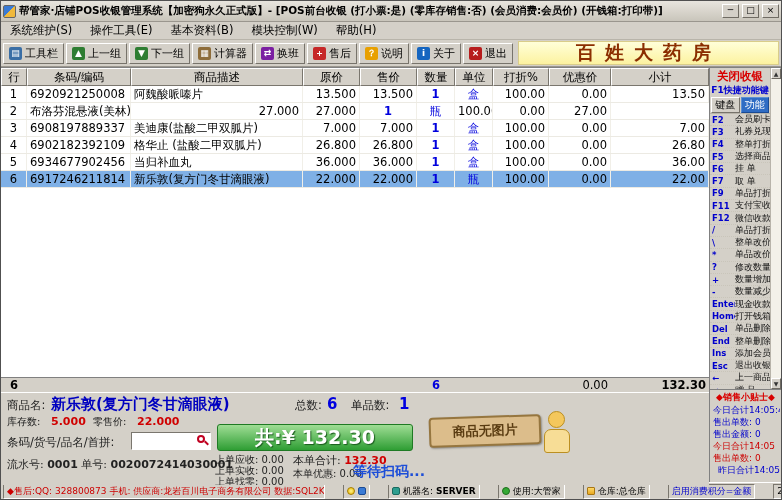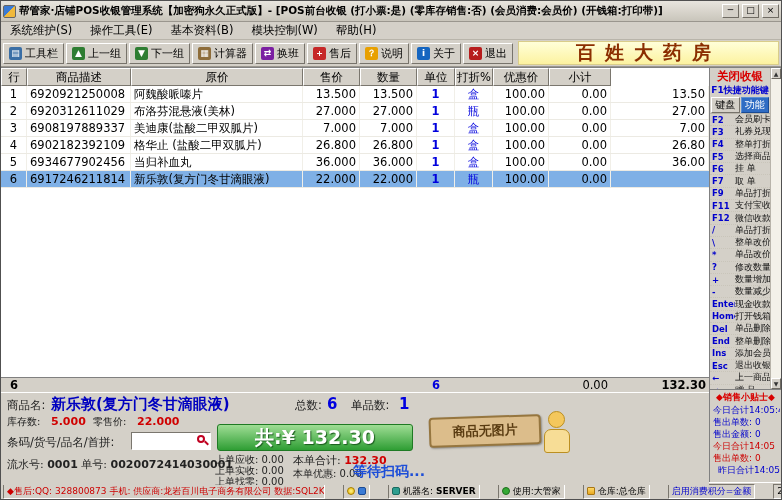--- a/index.html
+++ b/index.html
@@ -155,20 +155,21 @@
     <div class="store-banner">百姓大药房</div>
   </div>
 
   <div class="content">
 
     <div class="left-col">
 
       <div class="table-wrap">
         <div class="grid-head cols">
             <div class="hcell">行</div>
+            <div class="hcell">条码/编码</div>
             <div class="hcell">商品描述</div>
             <div class="hcell">原价</div>
             <div class="hcell">售价</div>
             <div class="hcell">数量</div>
             <div class="hcell">单位</div>
             <div class="hcell">打折%</div>
             <div class="hcell">优惠价</div>
             <div class="hcell">小计</div>
           </div>
         <div class="grid-body">
@@ -179,21 +180,20 @@
               <div class="cell c-num">13.500</div>
               <div class="cell c-num">13.500</div>
               <div class="cell c-qty">1</div>
               <div class="cell c-unit">盒</div>
               <div class="cell c-num">100.00</div>
               <div class="cell c-num">0.00</div>
               <div class="cell c-num">13.50</div>
             </div>
             <div class="trow cols">
               <div class="cell c-center">2</div>
-              <div class="cell">6920312611029</div>
               <div class="cell">布洛芬混悬液(美林)</div>
               <div class="cell c-num">27.000</div>
               <div class="cell c-num">27.000</div>
               <div class="cell c-qty">1</div>
               <div class="cell c-unit">瓶</div>
               <div class="cell c-num">100.00</div>
               <div class="cell c-num">0.00</div>
               <div class="cell c-num">27.00</div>
             </div>
             <div class="trow cols">
@@ -235,20 +235,21 @@
             <div class="trow cols selected">
               <div class="cell c-center">6</div>
               <div class="cell">6917246211814</div>
               <div class="cell">新乐敦(复方门冬甘滴眼液)</div>
               <div class="cell c-num">22.000</div>
               <div class="cell c-num">22.000</div>
               <div class="cell c-qty">1</div>
               <div class="cell c-unit">瓶</div>
               <div class="cell c-num">100.00</div>
               <div class="cell c-num">0.00</div>
+              <div class="cell c-num">22.00</div>
             </div>
           </div>
       </div>
 
       <div class="totals-row cols">
         <div class="cell c-center bold">6</div>
         <div class="cell"></div>
         <div class="cell"></div>
         <div class="cell"></div>
         <div class="cell"></div>

